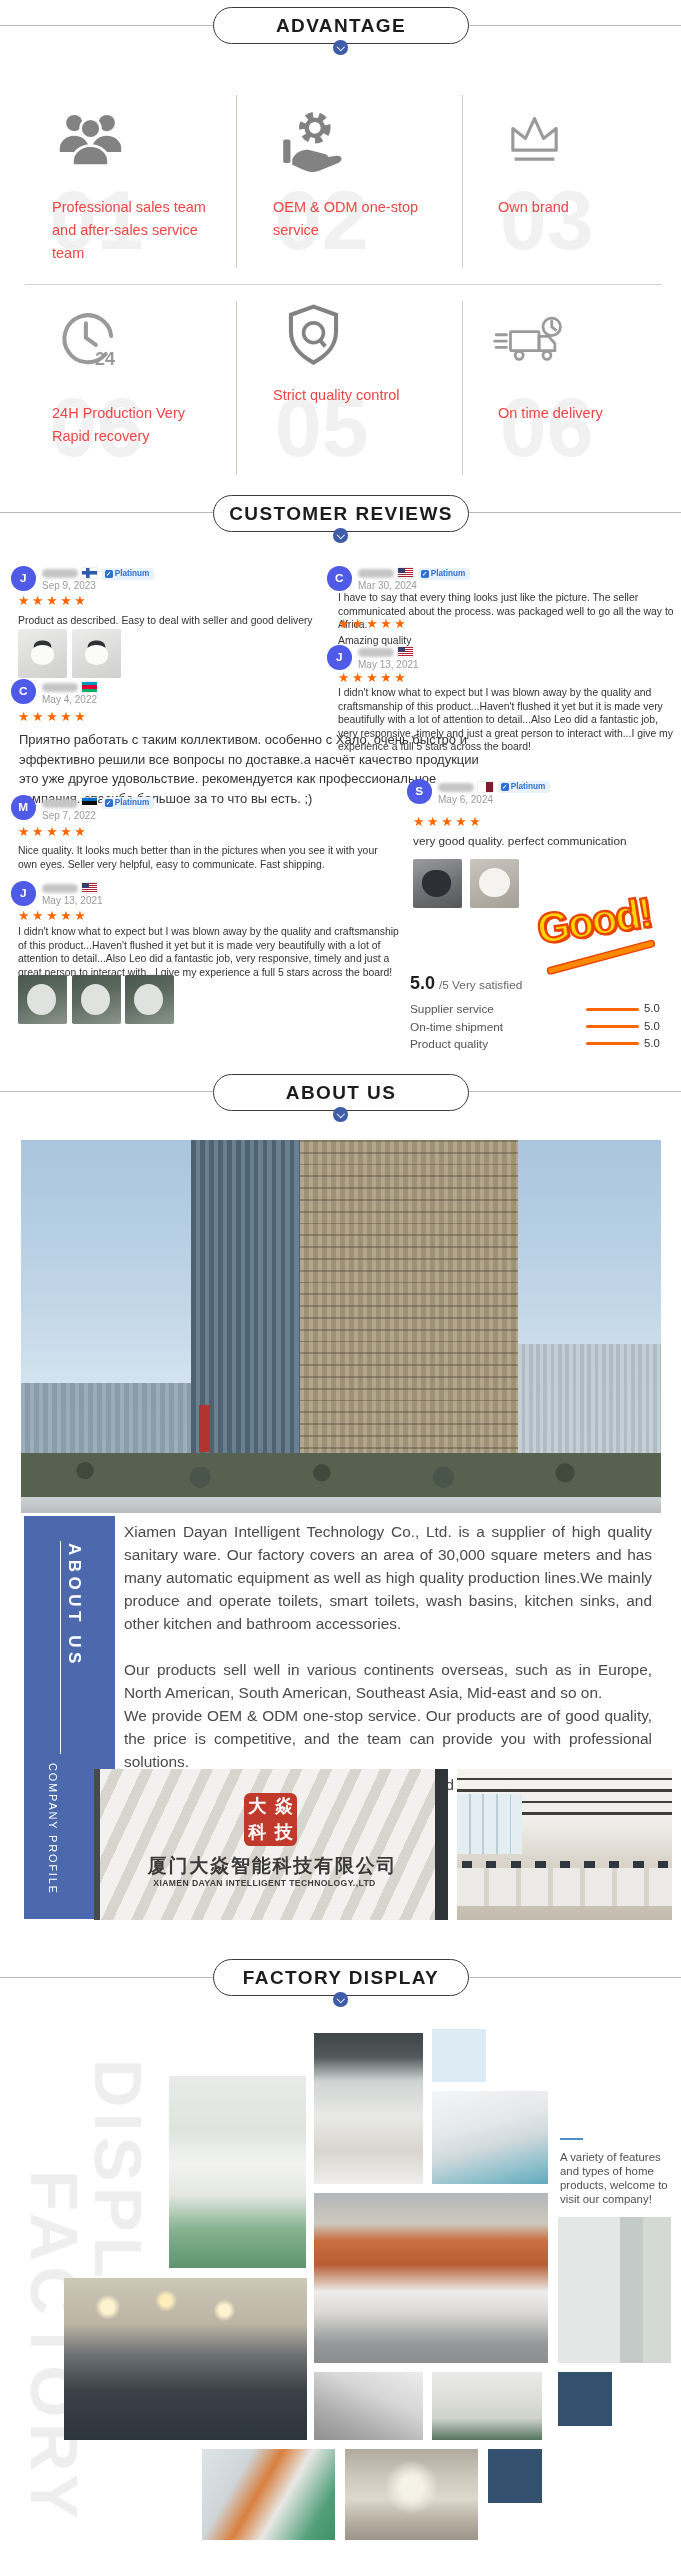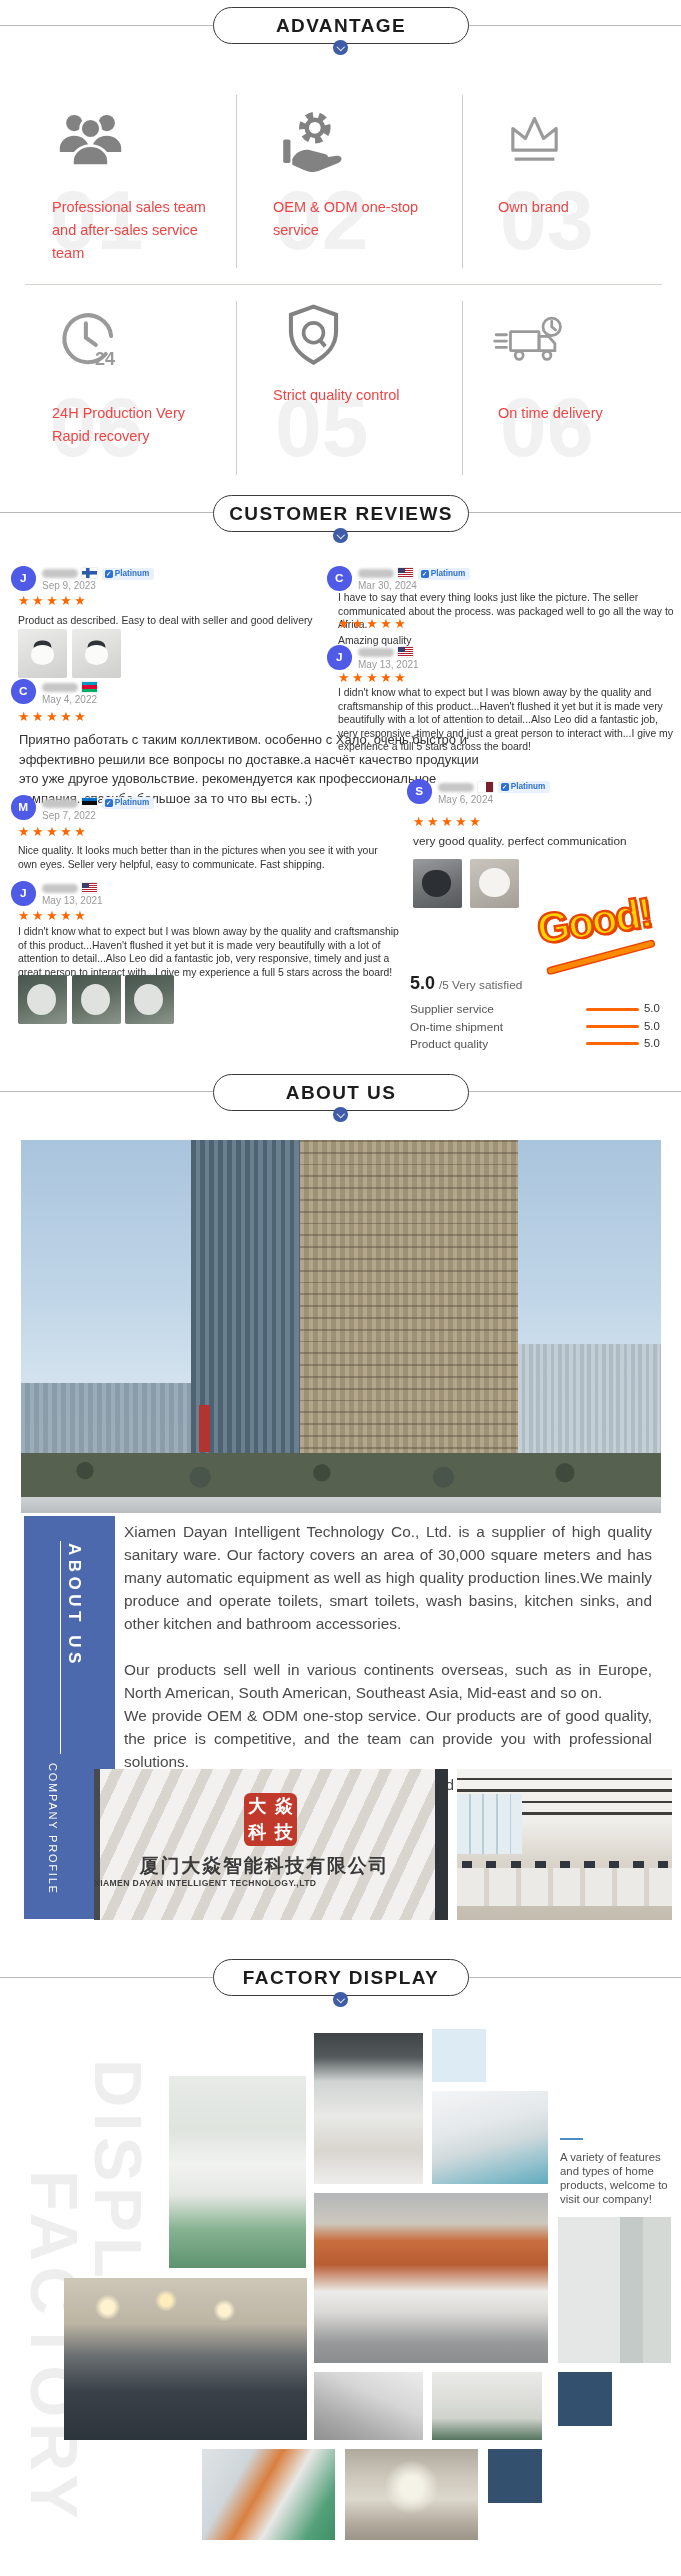--- a/index.html
+++ b/index.html
@@ -90,22 +90,22 @@
   .about-text p{margin:0;}
   .about-text p.gap{margin-top:23px;}
   .signphoto{position:absolute;left:94px;top:1769px;width:354px;height:151px;overflow:hidden;
        background:repeating-linear-gradient(115deg,rgba(255,255,255,.55) 0 16.3px,rgba(203,199,192,.45) 16.3px 27px),#e3e0db;}
   .signframe{position:absolute;right:0;top:0;width:12.7px;height:100%;background:#2f3438;}
   .signframeL{position:absolute;left:0;top:0;width:6.4px;height:100%;background:#474b4e;}
   .seal{position:absolute;left:150px;top:23.6px;width:53px;height:53px;background:#c0392b;border-radius:6.4px;
        display:grid;grid-template-columns:1fr 1fr;place-items:center;color:#fff;
        font-family:"DejaVu Serif",serif;font-size:18px;font-weight:700;line-height:1;}
   .sign-cn{position:absolute;left:0;top:84px;width:341px;text-align:center;font-size:19px;
-       font-weight:700;color:#3a3a3a;letter-spacing:1.8px;}
-  .sign-en{position:absolute;left:0;top:109px;width:341px;text-align:left;font-size:8.6px;
+       font-weight:700;color:#3a3a3a;letter-spacing:1.8px;padding-left:8px;}
+  .sign-en{position:absolute;left:0;top:109px;width:341px;text-align:center;font-size:8.6px;
        font-weight:700;color:#3f3f3f;letter-spacing:0.4px;}
   .officephoto{position:absolute;left:457px;top:1769px;width:215px;height:151px;overflow:hidden;
        background:linear-gradient(180deg,#f4f3f0 0%,#efeeea 35%,#ddd8cf 58%,#cfc8bc 78%,#c2bbae 100%);}
   .beams{position:absolute;left:0;top:0;width:100%;height:47px;
        background:repeating-linear-gradient(180deg,transparent 0 9px,#3f3e3a 9px 11.4px);}
   .owin{position:absolute;left:0;top:25.4px;width:65px;height:60px;
        background:repeating-linear-gradient(90deg,#e4edf2 0 11.8px,#b9cdd8 11.8px 13.6px);}
   .desks{position:absolute;left:0;bottom:14.5px;width:100%;height:38px;
        background:repeating-linear-gradient(90deg,#eceae6 0 27px,#d8d4cc 27px 32px);}
   .monitors{position:absolute;left:5.4px;bottom:47px;width:100%;height:11.8px;

